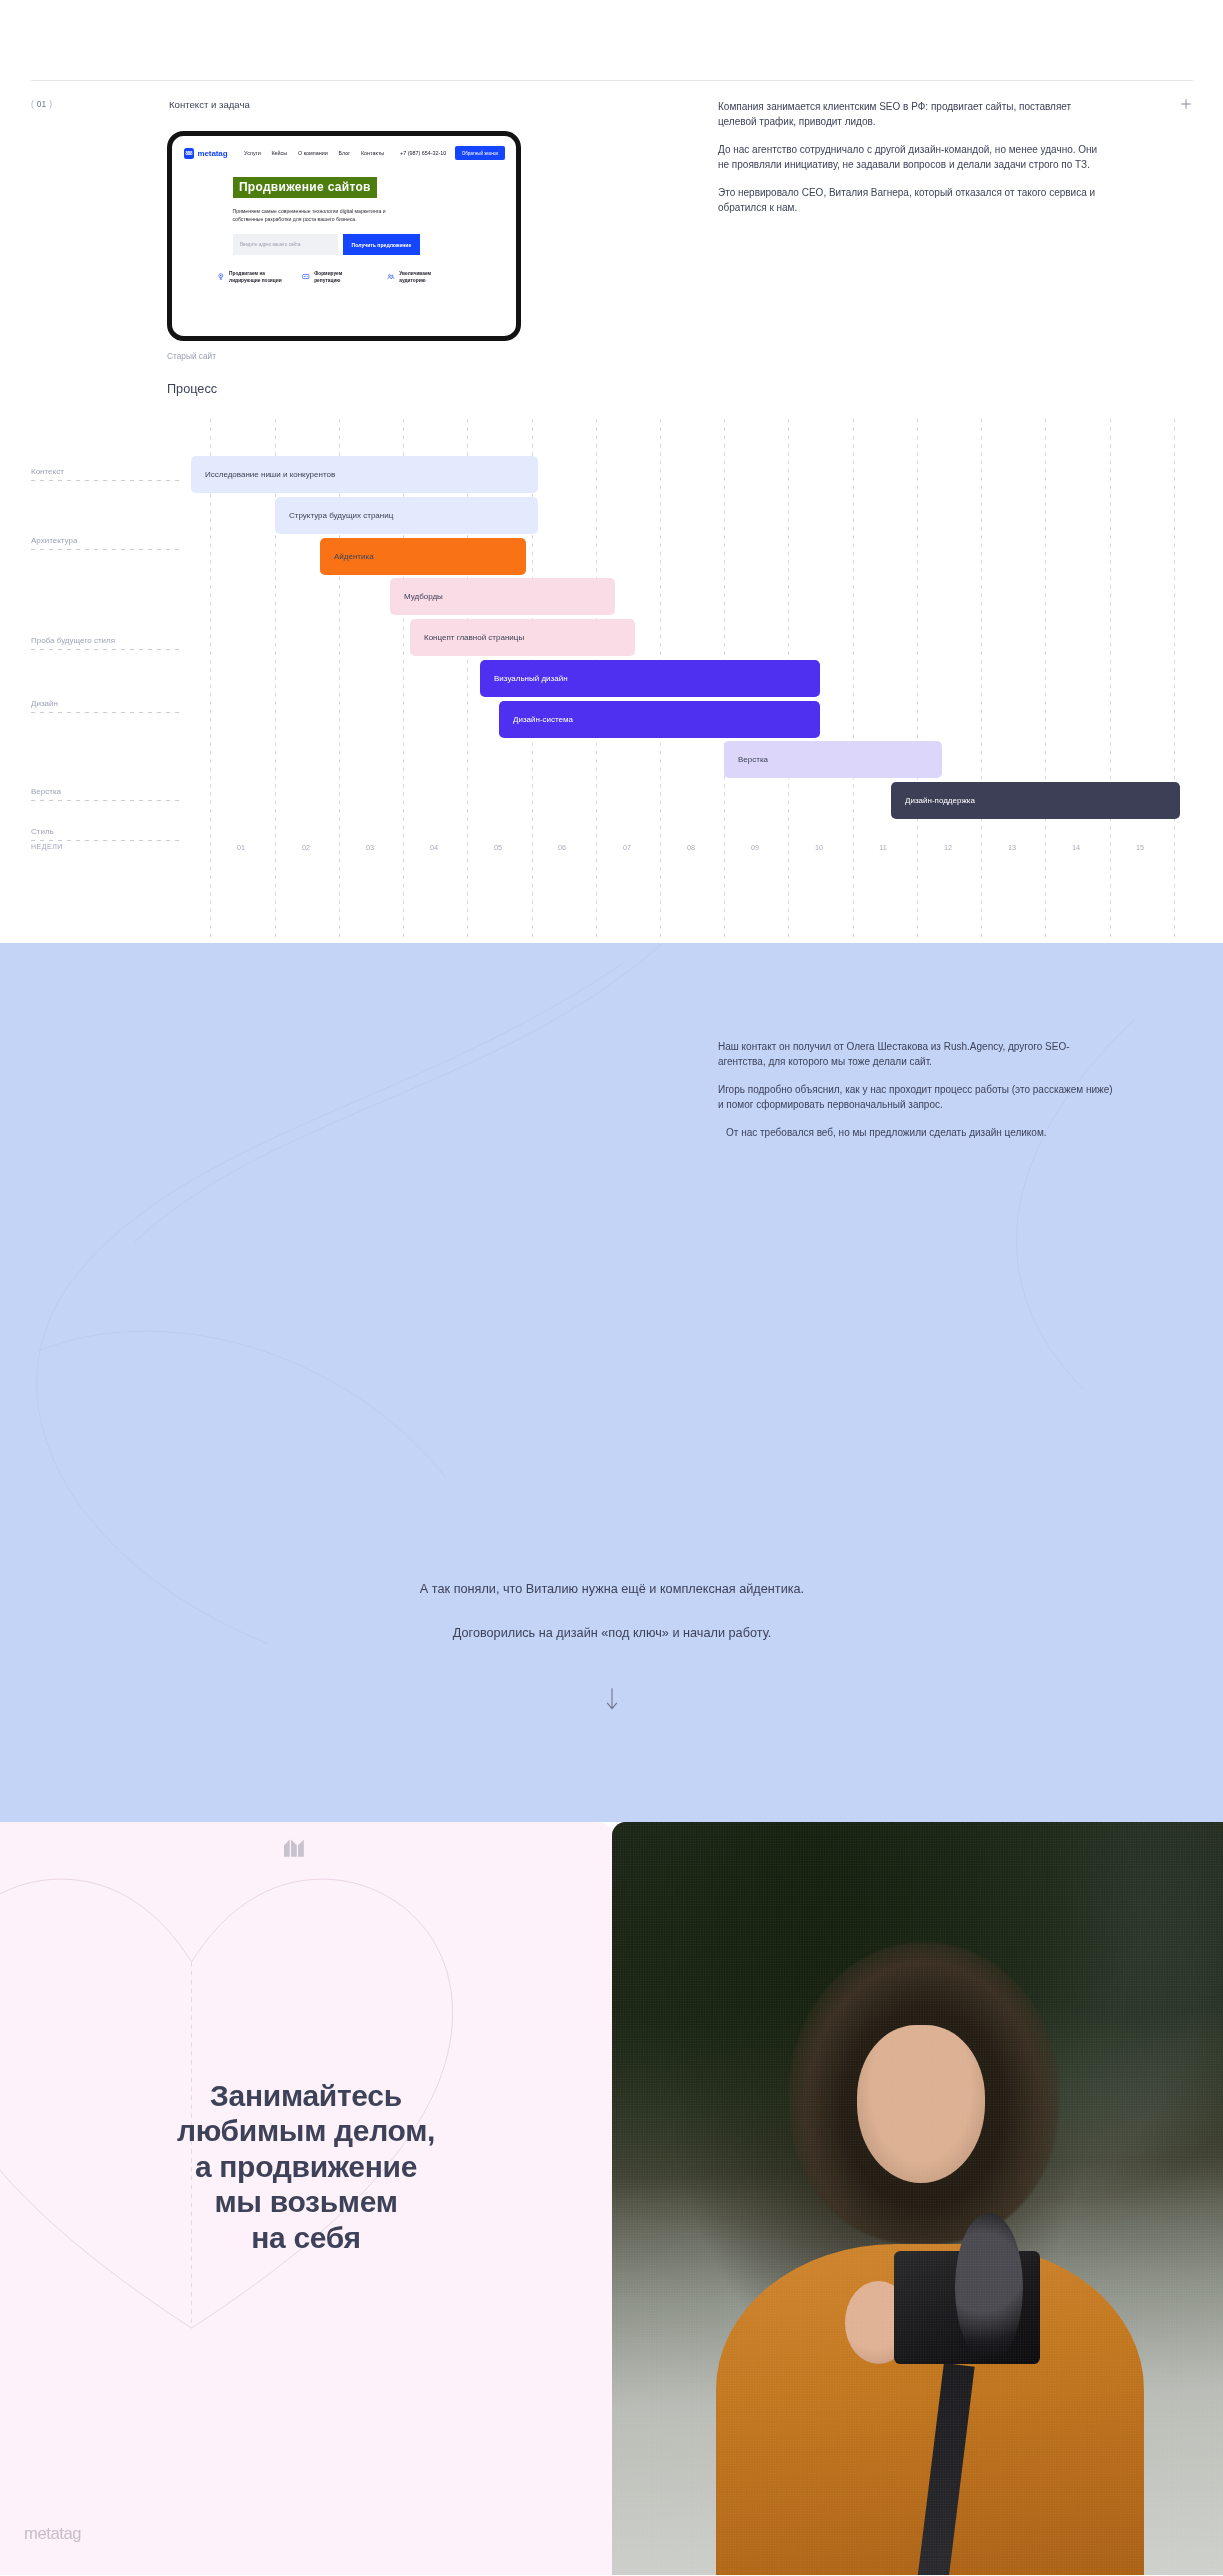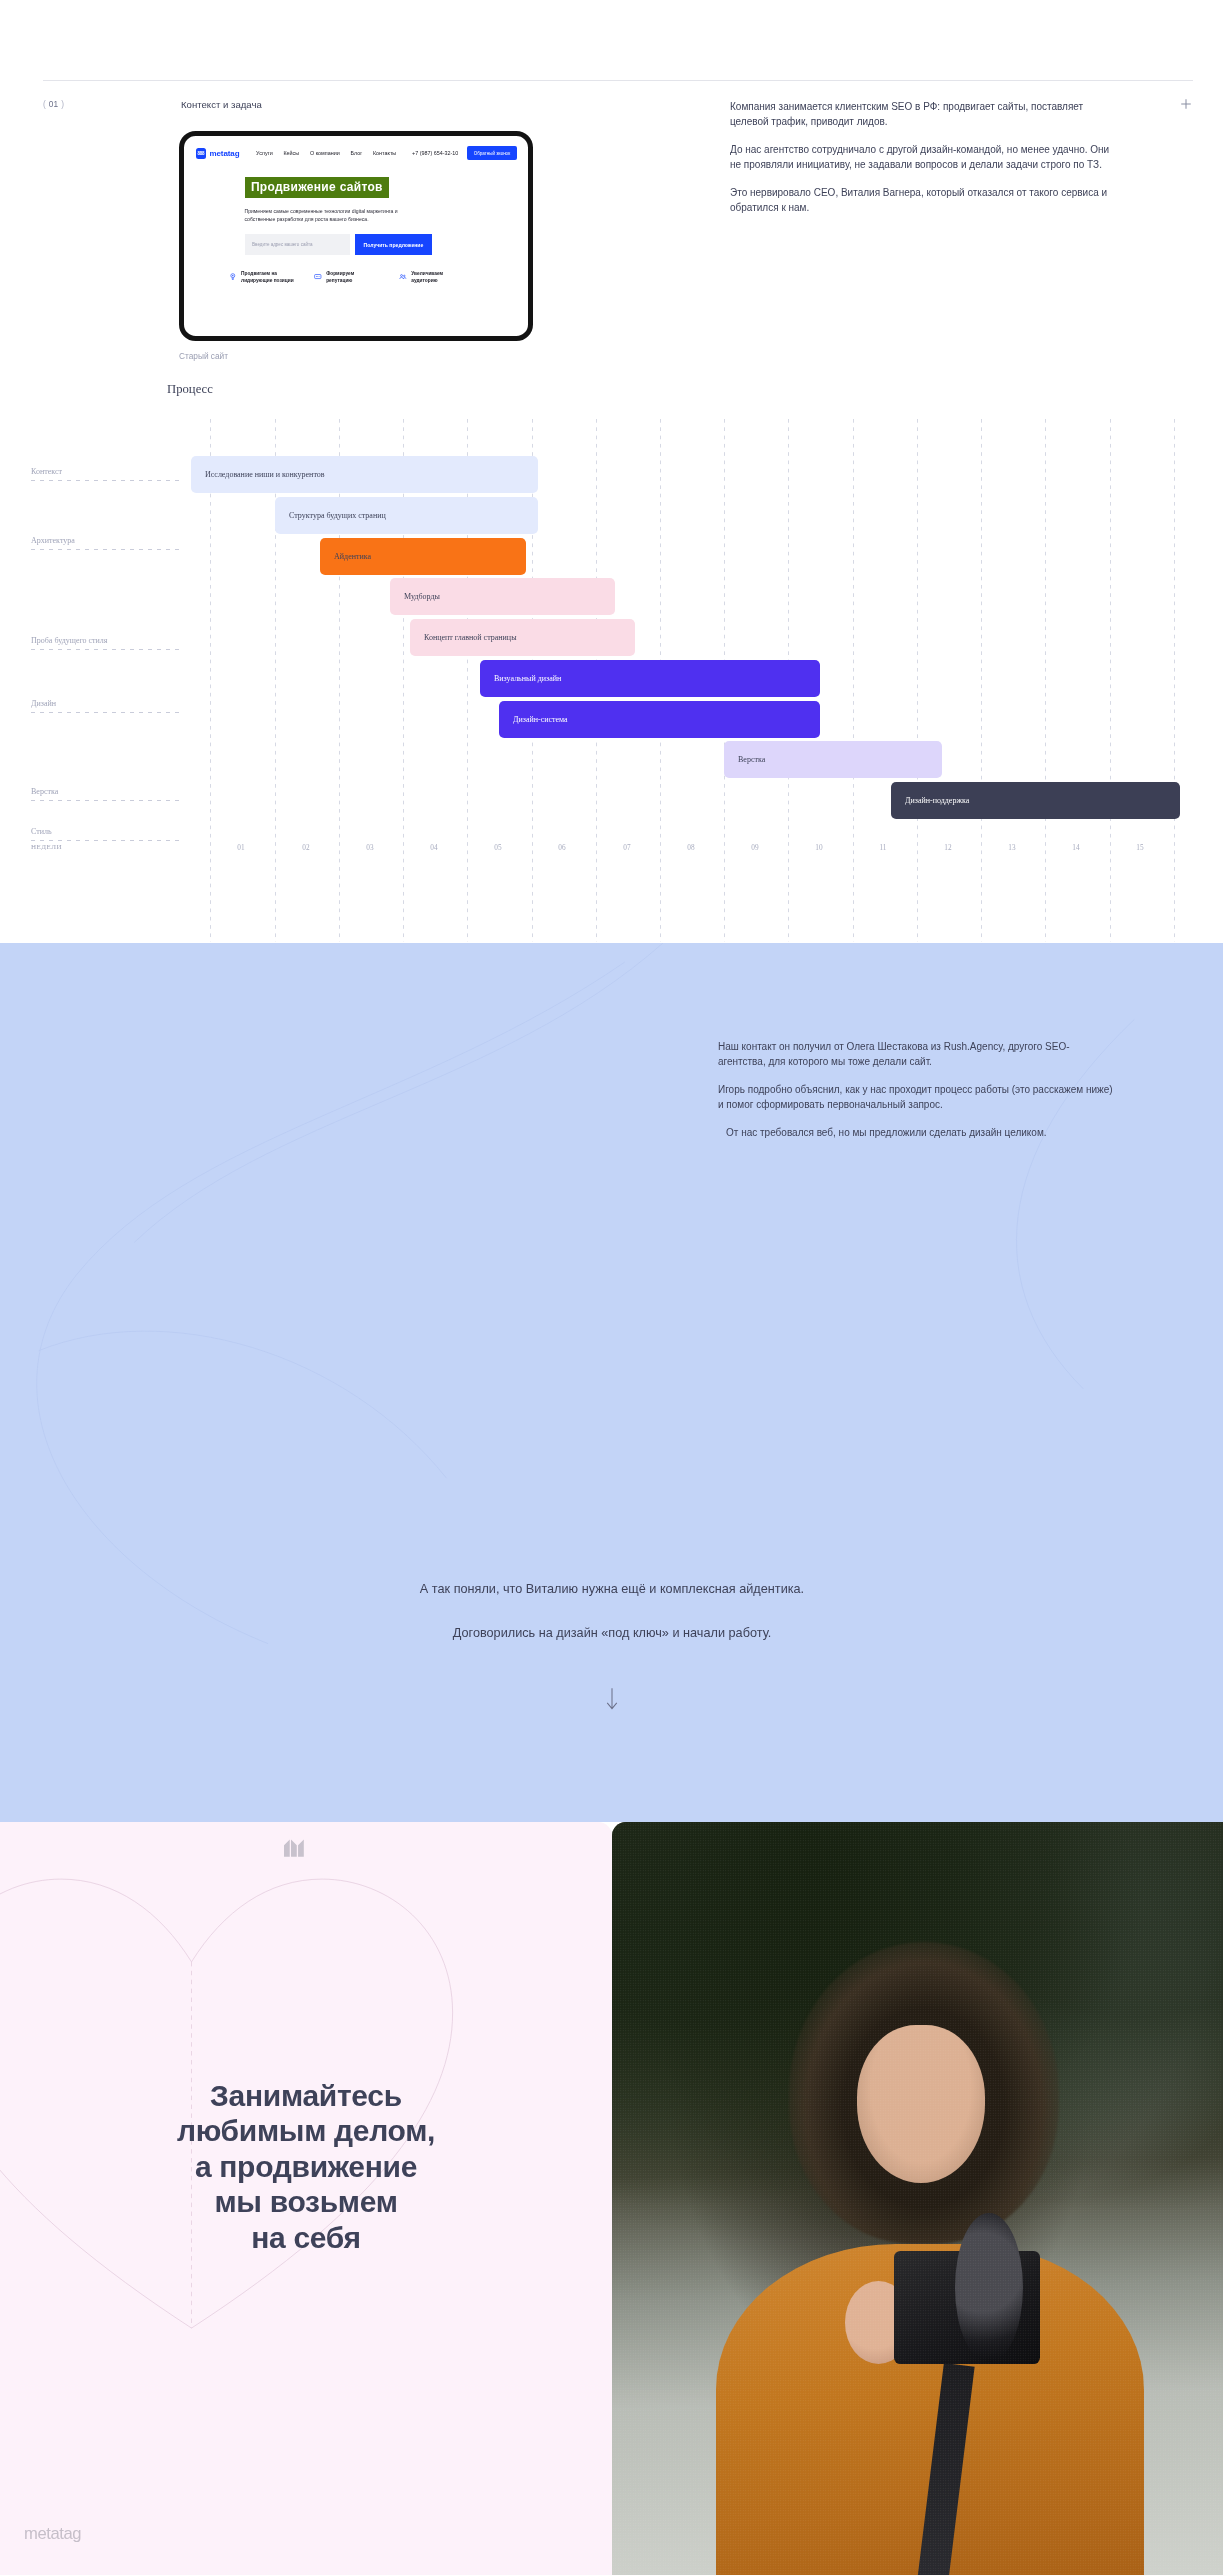--- a/index.html
+++ b/index.html
@@ -7,21 +7,21 @@
   html,body { background:#ffffff; }
   body {
     width:1224px;
     font-family:"Liberation Sans", sans-serif;
     color:#3e4259;
     -webkit-font-smoothing:antialiased;
   }
   .page { width:1224px; position:relative; overflow:hidden; }
 
   
-  .sec01 { position:relative; padding:0 0 0 16px;margin-left:12px; }
+  .sec01 { position:relative; padding:0 0 0 16px; }
   .sec01 .divider {
     position:absolute; left:31px; right:31px; top:80px;
     height:0.6px; background:#e3e4ea;
   }
   .s01-num {
     position:absolute; left:31px; top:99px;
     font-size:8.3px; color:#6b7089; letter-spacing:0.3px;
   }
   .s01-num .par { color:#aeb2c4; }
   .s01-title {
@@ -329,21 +329,21 @@
             </span>
             <span class="tx">Увеличиваем аудиторию</span>
           </div>
         </div>
 
       </div>
       <div class="tb-cap">Старый сайт</div>
     </div>
   </section>
 
-  <section class="gantt" style="height:561px;font-family:Liberation Serif, serif;">
+  <section class="gantt" style="height:561px;">
     <div class="g-title">Процесс</div>
 
     <div class="g-body" style="position:absolute;left:0;top:37px;width:1224px;height:523px;">
       <div class="g-grid" id="gridlines">
           <div class="g-vline" style="left: 210px;"></div>
           <div class="g-vline" style="left: 275px;"></div>
           <div class="g-vline" style="left: 339px;"></div>
           <div class="g-vline" style="left: 403px;"></div>
           <div class="g-vline" style="left: 467px;"></div>
           <div class="g-vline" style="left: 532px;"></div>

